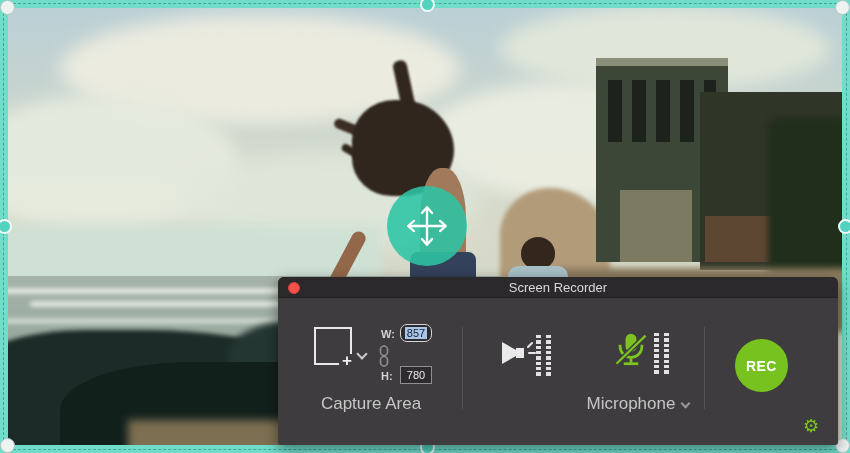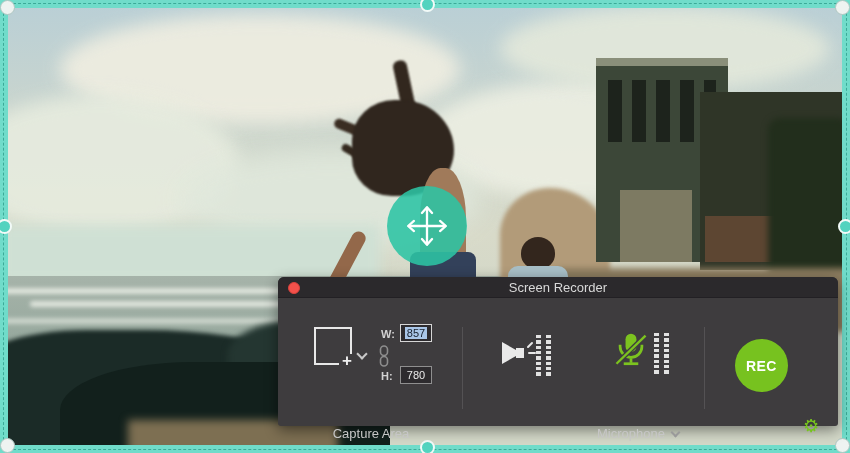--- a/index.html
+++ b/index.html
@@ -50,46 +50,46 @@
   .handle.corner { background:#eef3f1; border:1px solid #aec6c1; }
   .handle.mid { background:#52d3bf; border:2px solid #f2faf8; }
   .h-tl{left:0px;top:0px;} .h-tm{left:420px;top:-3px;} .h-tr{left:835px;top:0px;}
   .h-ml{left:-3px;top:219px;} .h-mr{left:838px;top:219px;}
   .h-bl{left:0px;top:438px;} .h-bm{left:420px;top:440px;} .h-br{left:835px;top:438px;}
 
   .move-handle { position:absolute; left:387px; top:186px; width:80px; height:80px; border-radius:50%;
     background:rgba(44,196,164,.88); z-index:10; display:flex; align-items:center; justify-content:center; }
 
   
-  .panel { position:absolute; left:278px; top:277px; width:560px; height:149px; background:#3e3c3e;
+  .panel { position:absolute; left:278px; top:277px; width:560px; height:168px; background:#3e3c3e;
     border-radius:6px 6px 3px 3px; z-index:20; box-shadow:0 4px 14px rgba(0,0,0,.45); }
   .titlebar { position:absolute; left:0; top:0; width:100%; height:21px; background:#2b292c;
     border-radius:6px 6px 0 0; border-bottom:1px solid #222024; }
   .title { width:100%; text-align:center; line-height:21px; font-size:13px; color:#d9d9d9; }
   .close-btn { position:absolute; left:10px; top:5px; width:12px; height:12px; border-radius:50%;
     background:#f4514b; border:1px solid #d8423d; }
 
   .divider { position:absolute; width:1px; background:#545254; top:50px; height:82px; }
   .dv1 { left:184px; } .dv2 { left:426px; }
 
   .cap-icon { position:absolute; left:36px; top:50px; width:38px; height:38px; border:2px solid #e8e8e8; }
   .cap-plus { position:absolute; right:-5px; bottom:-7px; width:16px; height:16px; background:#3e3c3e;
     color:#efefef; font-size:17px; line-height:14px; font-weight:bold; text-align:center; }
   .chev { display:inline-block; width:8px; height:8px; border-right:2px solid #c9c9c9;
     border-bottom:2px solid #c9c9c9; transform:rotate(45deg); }
   .chev1 { position:absolute; left:80px; top:73px; }
   .dim-label { position:absolute; font-size:11px; font-weight:bold; color:#d2d2d2; }
   .wl { left:103px; top:51px; } .hl { left:103px; top:93px; }
   .field { position:absolute; width:32px; height:18px; background:#2d2b2e; border:1px solid #bdbdbd;
     display:flex; align-items:center; justify-content:center; font-size:11px; color:#e9e9e9; }
-  .wf { left:122px; top:47px; border-color:#d6d6d6; } .hf { left:122px; top:89px; border-color:#8f8f8f; }
+  .wf { left:122px; top:47px; border-color:#d6d6d6;border-radius:7px; } .hf { left:122px; top:89px; border-color:#8f8f8f; }
   .wf .sel { background:#a9c6e8; color:#16202e; padding:0 2px; }
   .chain { position:absolute; left:100px; top:68px; }
 
-  .sec-label { position:absolute; top:117px; font-size:13px; color:#c6c6c6; text-align:center;margin-top:32px; }
+  .sec-label { position:absolute; top:117px; font-size:17px; color:#c6c6c6; text-align:center; }
   .lab-cap { left:3px; width:180px; } .lab-sys { left:166px; width:160px; } .lab-mic { left:280px; width:160px; }
   .lab-mic .chev { width:7px; height:7px; border-color:#9a9a9a; margin-left:7px; margin-bottom:2px; }
 
   .spk { position:absolute; left:223px; top:60px; }
   .mic { position:absolute; left:333px; top:52px; }
   .vol { position:absolute; width:15px; height:42px;
     background:repeating-linear-gradient(to right,#e2e2e2 0 5px,transparent 5px 10px);
     -webkit-mask:repeating-linear-gradient(to bottom,#000 0 3.5px,transparent 3.5px 5.3px);
     mask:repeating-linear-gradient(to bottom,#000 0 3.5px,transparent 3.5px 5.3px); }
   .vol1 { left:258px; top:58px; } .vol2 { left:376px; top:56px; }

